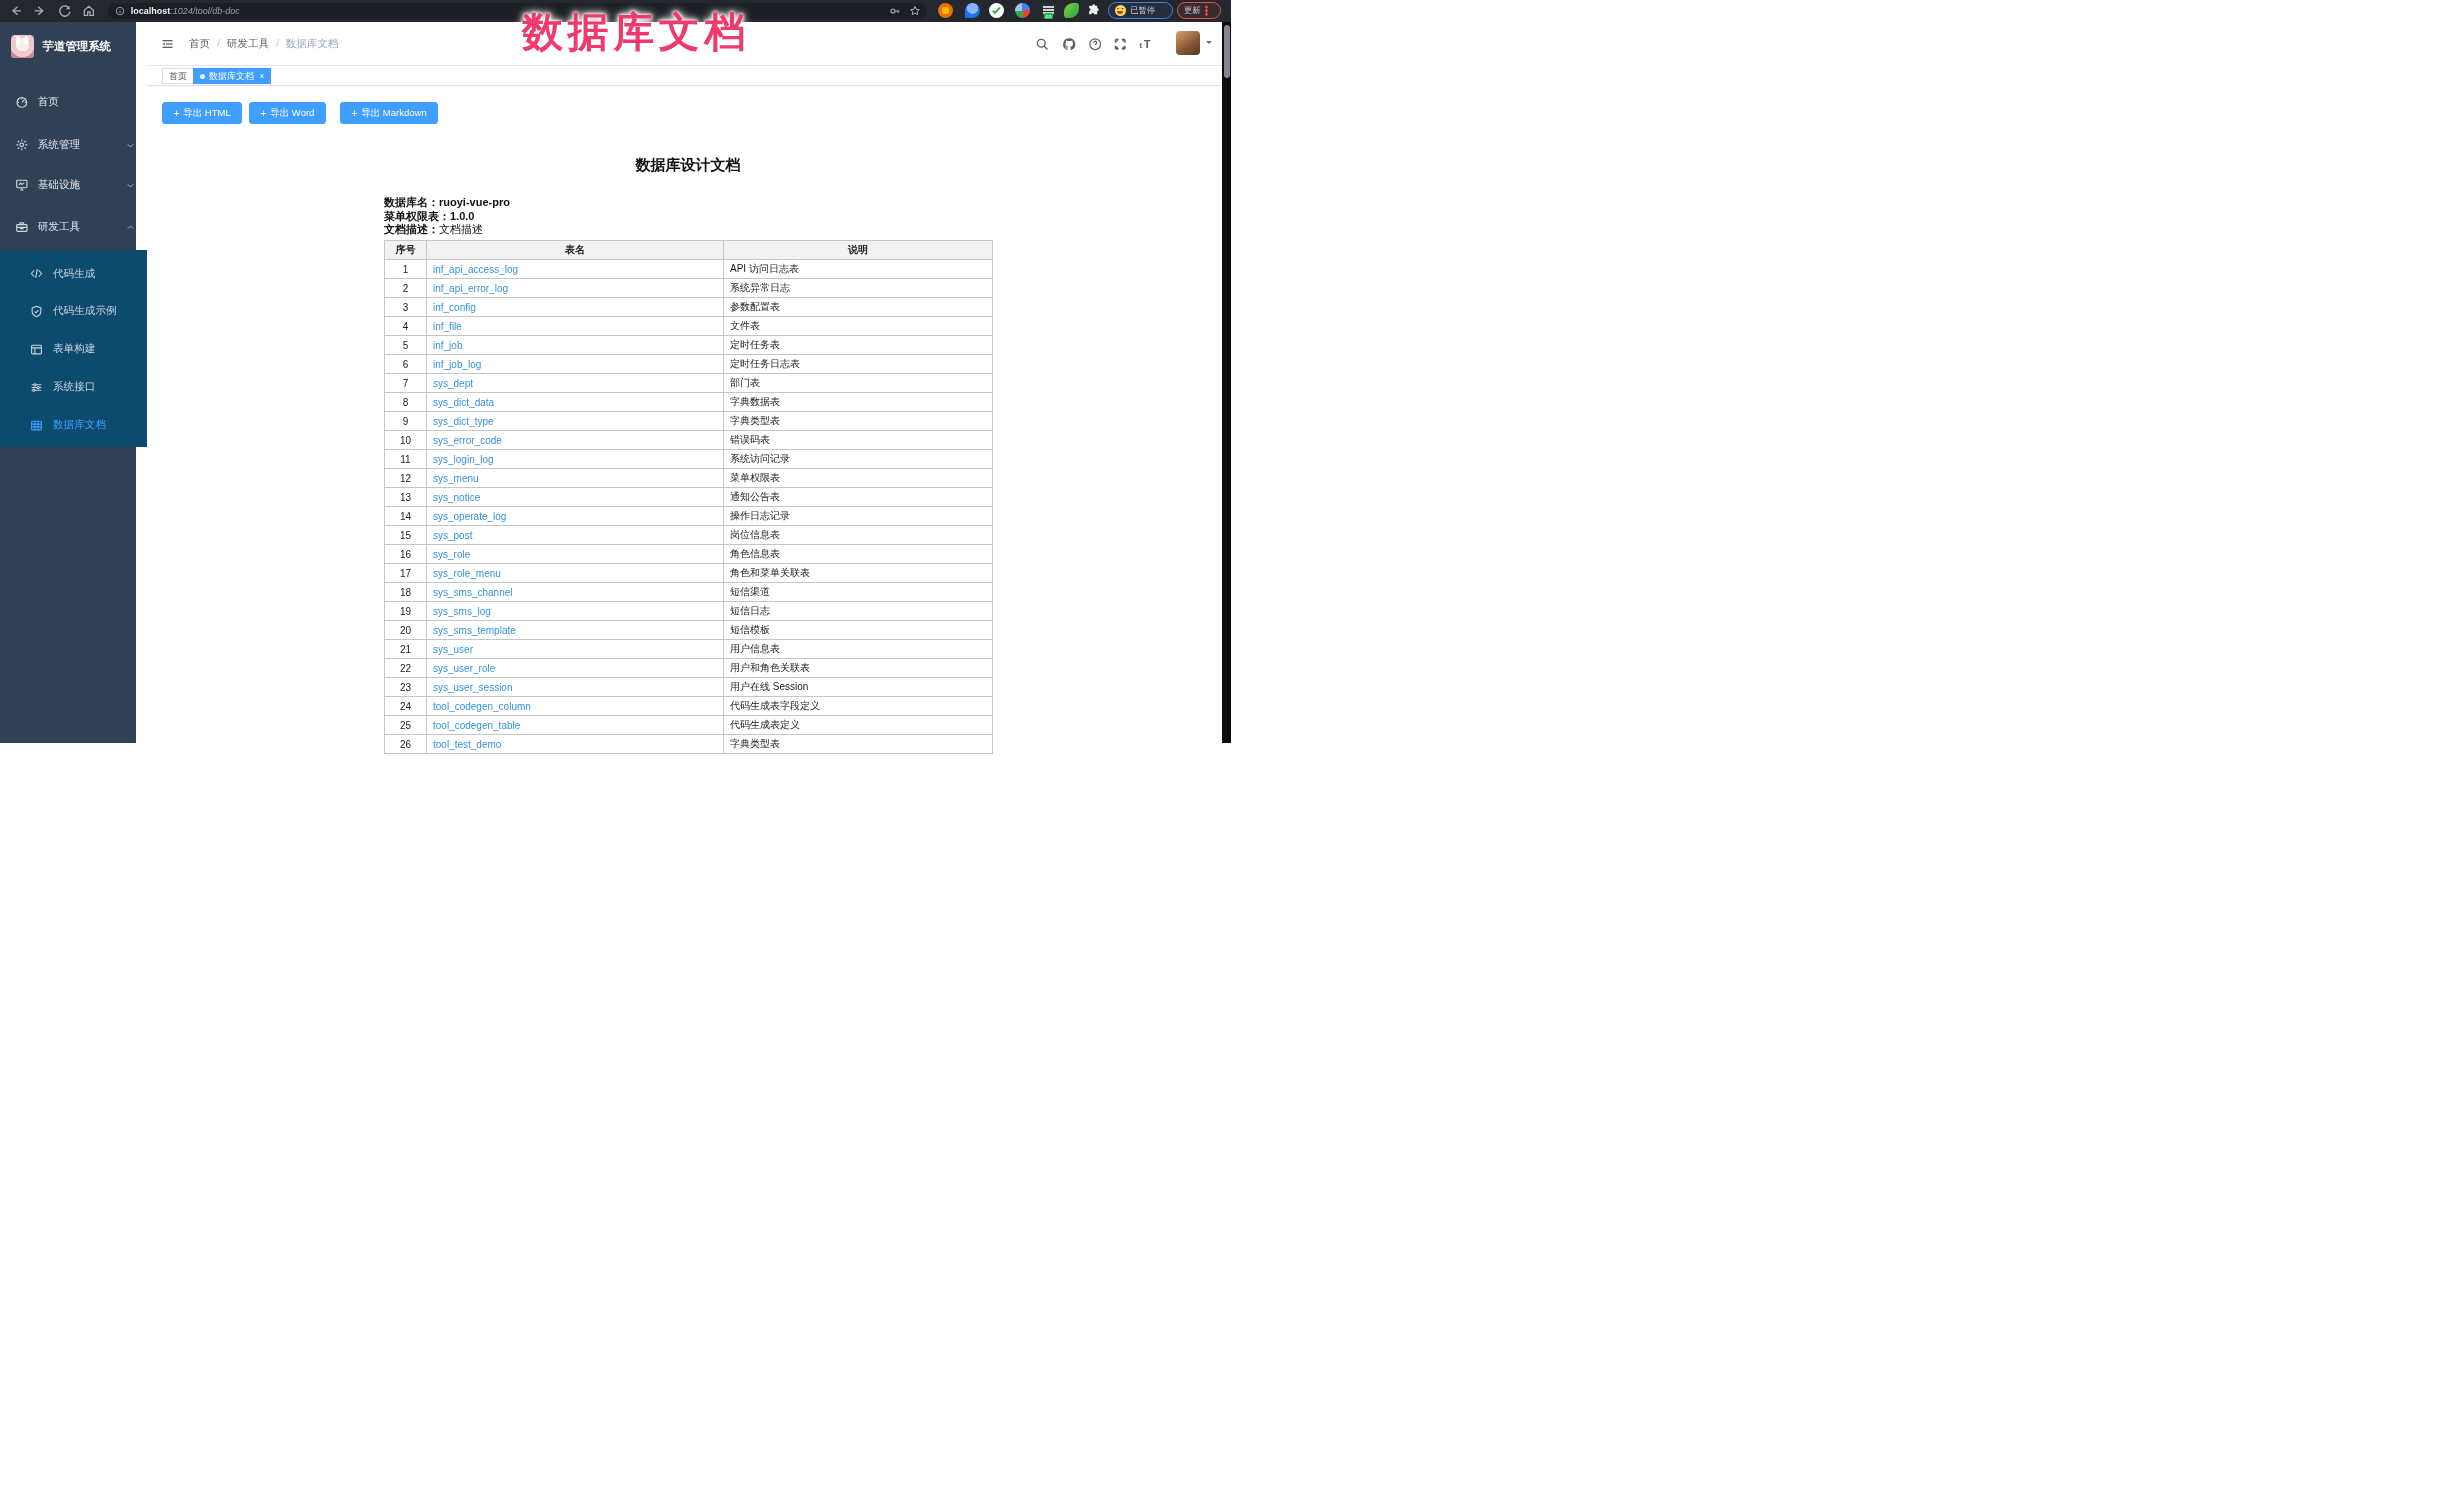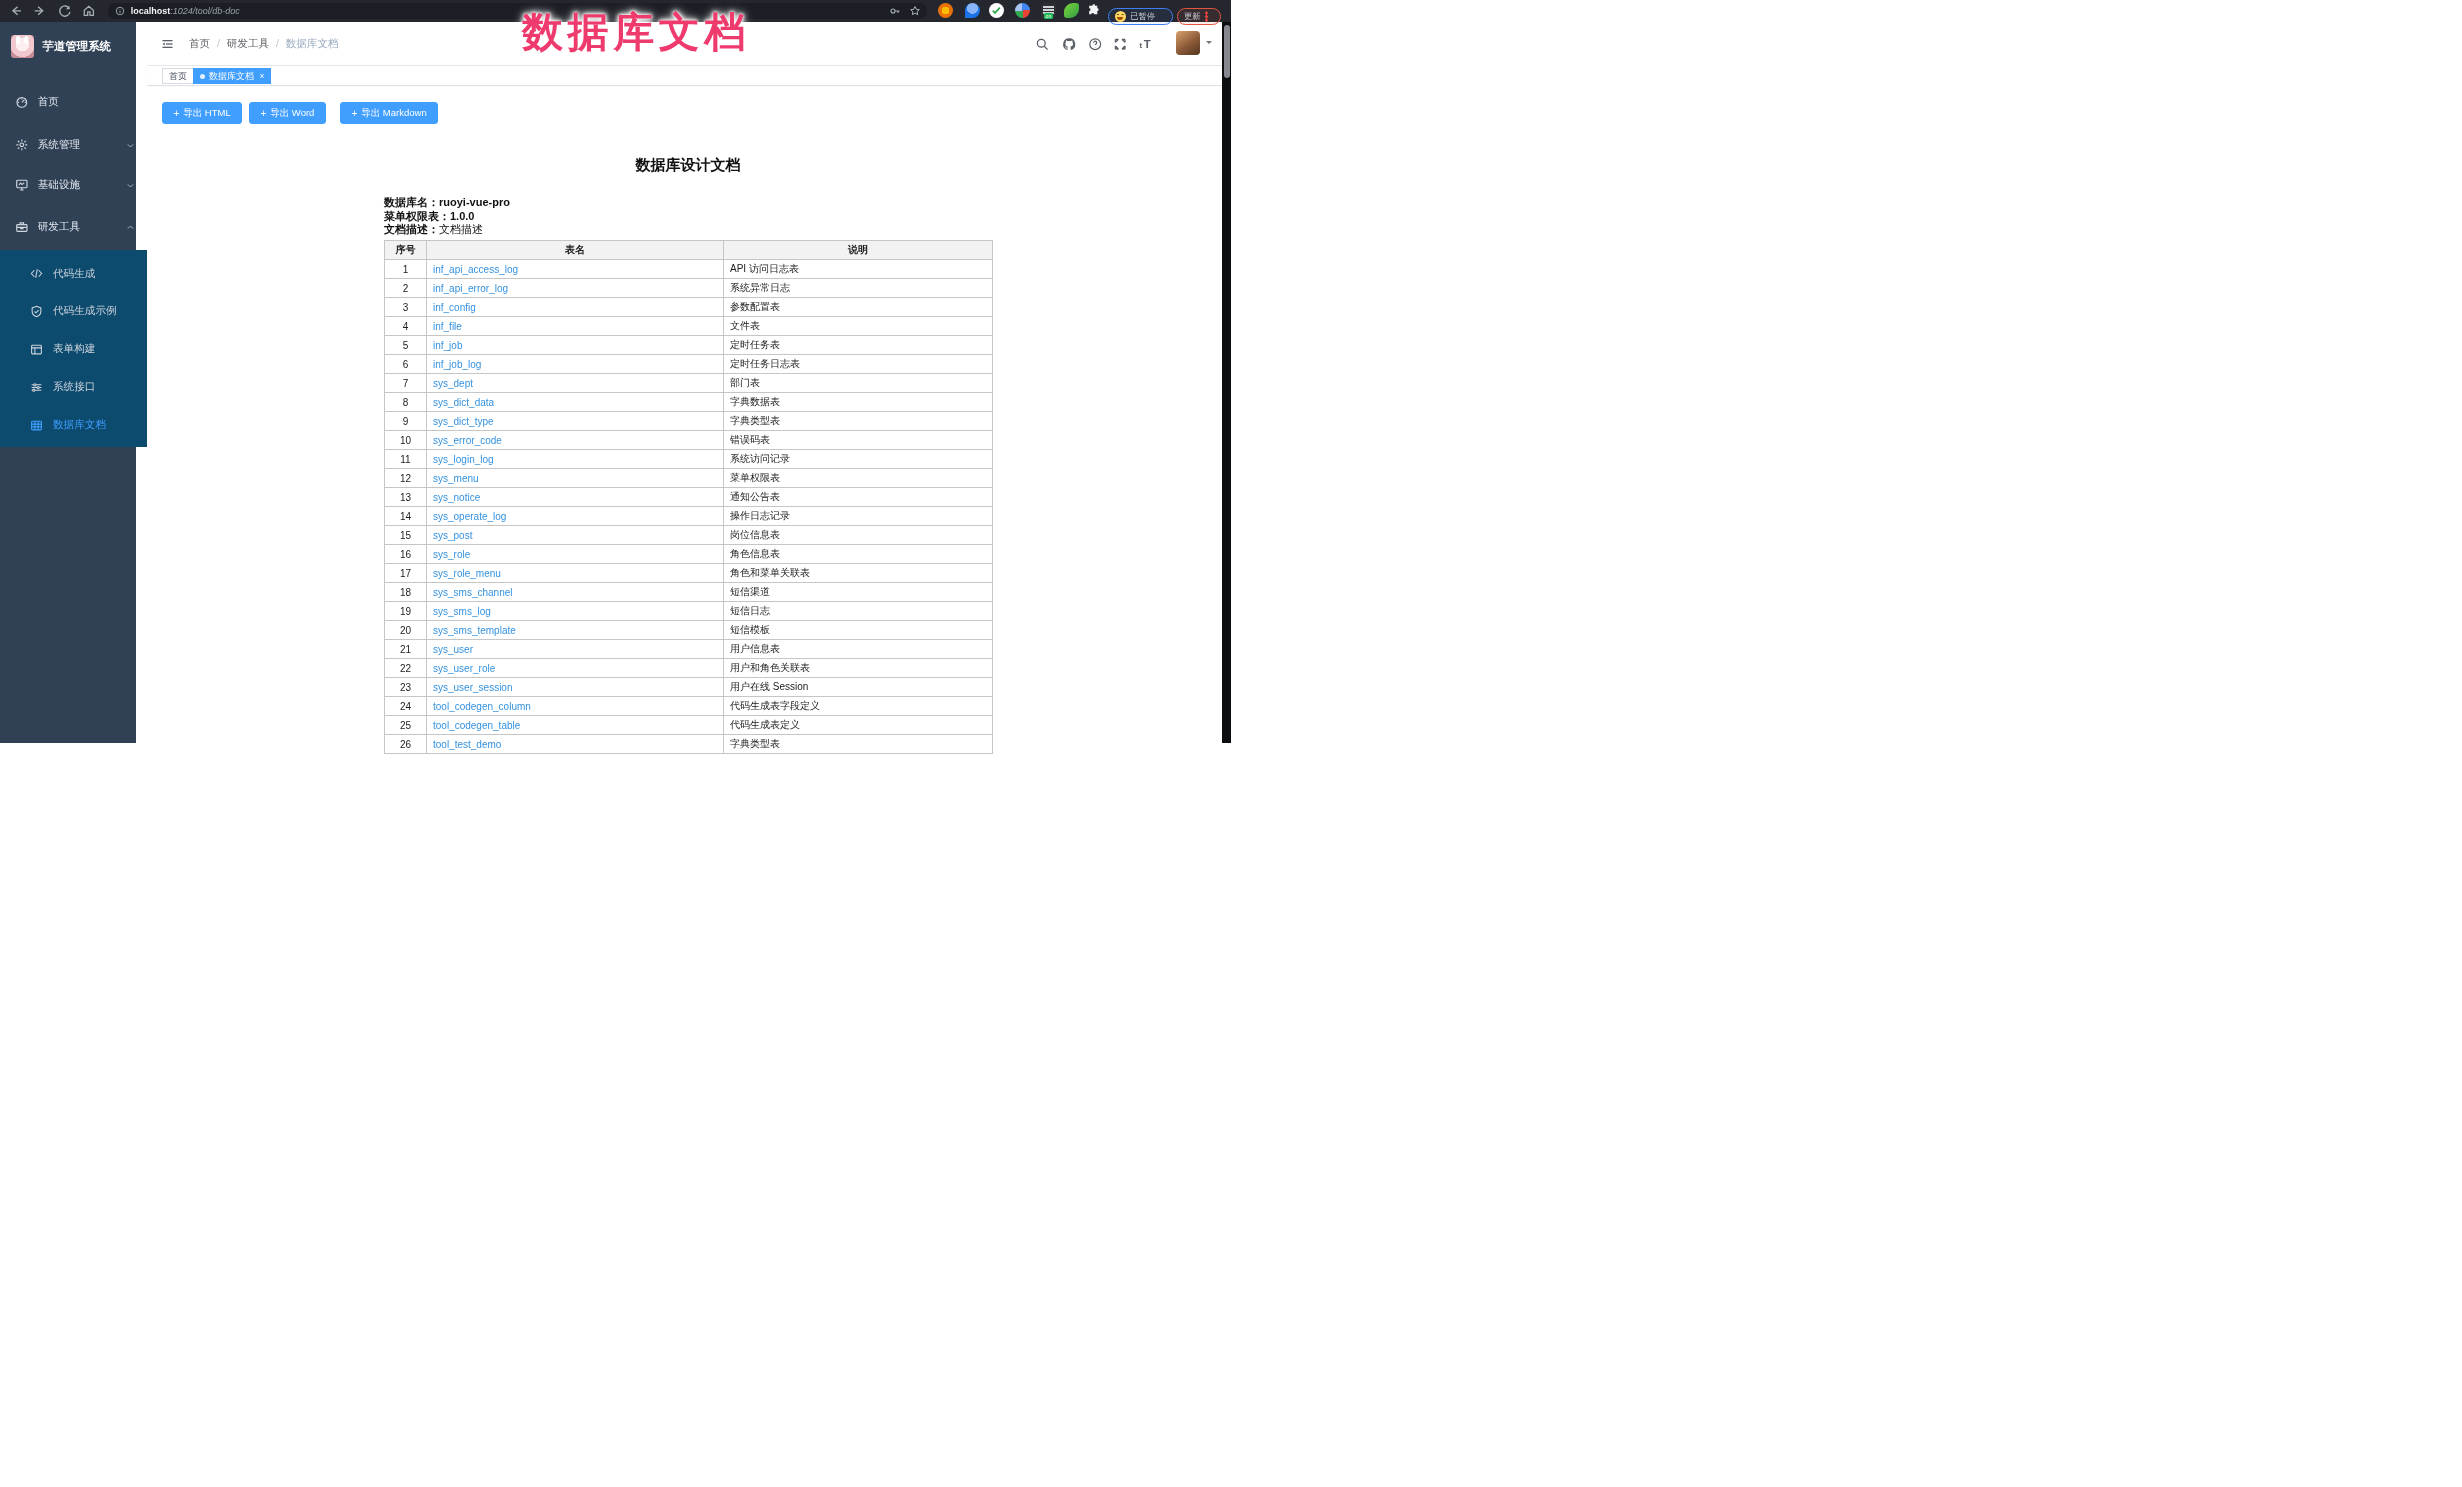--- a/index.html
+++ b/index.html
@@ -10,21 +10,21 @@
   .browser-bar { position:absolute; left:0; top:0; width:1231px; height:22px; background:#24272e; z-index:5; }
   .nav-ic { position:absolute; top:3.8px; width:13.7px; height:13.7px; color:#a9aeb4; }
   .omnibox { position:absolute; left:108px; top:3px; width:819px; height:16px; border-radius:8.3px;
     background:#1b1e24; color:#e8eaed; font-size:9px; display:flex; align-items:center; }
   .omnibox .info-ic { margin-left:6.8px; width:10px; height:10px; color:#9aa0a6; flex:0 0 auto; }
   .url { margin-left:6px; white-space:nowrap; }
   .url .host { color:#f1f3f4; font-weight:bold; }
   .url .rest { color:#9aa0a6;font-style:italic; }
   .omni-right { position:absolute; right:6px; top:2.3px; display:flex; gap:7.6px; color:#a9aeb4; }
   .ext-ic { position:absolute; top:3px; width:15px; height:15px; border-radius:3px; }
-  .chip { position:absolute; top:8px; height:16.7px; border-radius:8.3px; display:flex; align-items:center;
+  .chip { position:absolute; top:2px; height:16.7px; border-radius:8.3px; display:flex; align-items:center;
     font-size:8.3px; padding:0 6px; color:#c9ced6; }
   .chip-paused { left:1108px; width:65px; border:1.5px solid #3d7ef0; background:rgba(61,126,240,.08); gap:3.8px; }
   .chip-update { left:1177px; width:44px; border:1.5px solid #e2543f; background:rgba(226,84,63,.10); gap:4.6px; }
   .emoji-face { width:11.4px; height:11.4px; border-radius:50%; background:#fdd663; position:relative; flex:0 0 auto; }
   .emoji-face:before { content:""; position:absolute; left:2.3px; top:3px; width:1.5px; height:1.5px; background:#5f4000; border-radius:50%; box-shadow:4.6px 0 0 #5f4000; }
   .emoji-face:after { content:""; position:absolute; left:2.3px; top:6px; width:6px; height:3px; border-radius:0 0 6px 6px; background:#a14d00; }
   .dots3 { width:3px; height:10.6px; display:inline-block; background:#e8443a; border-radius:1.5px;
     -webkit-mask:radial-gradient(circle 1.5px, #000 98%, transparent) 0 0/3px 3.8px; mask:radial-gradient(circle 1.5px, #000 98%, transparent) 0 0/3px 3.8px; }
 
   

